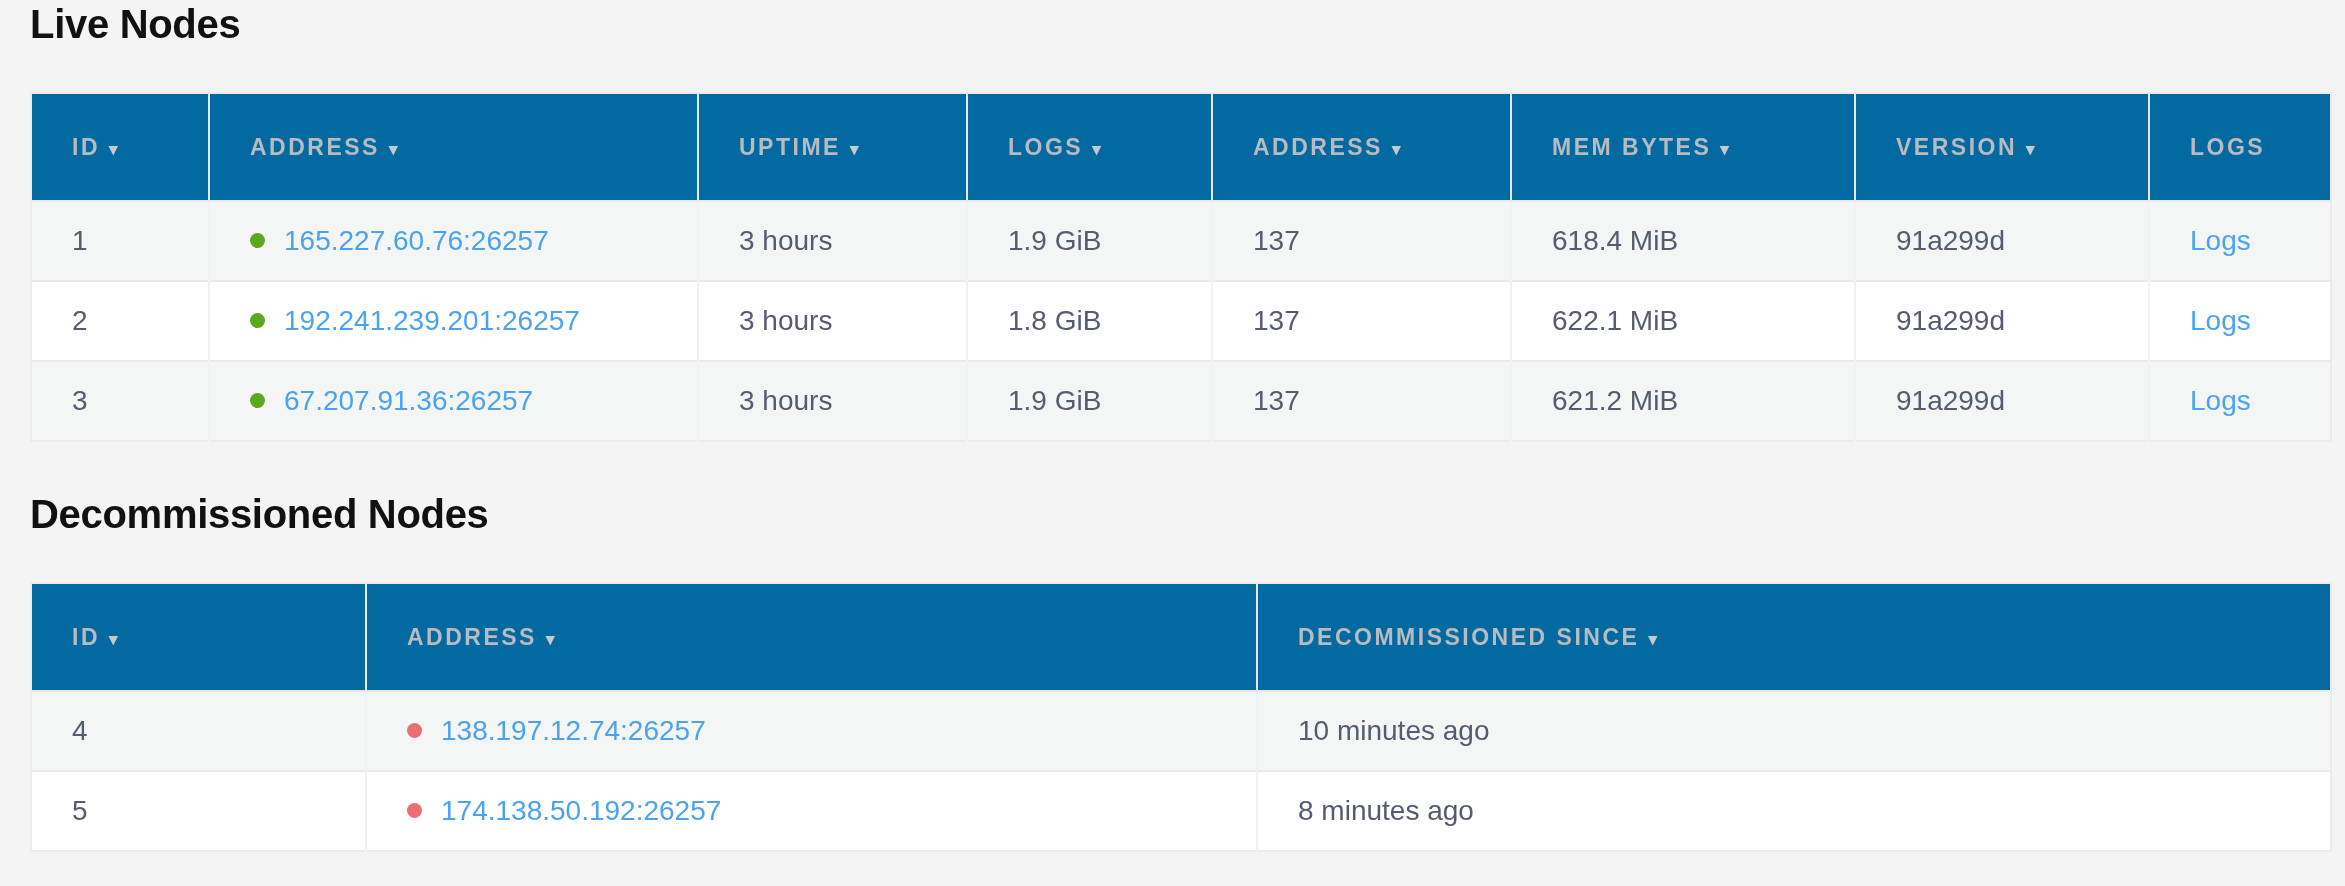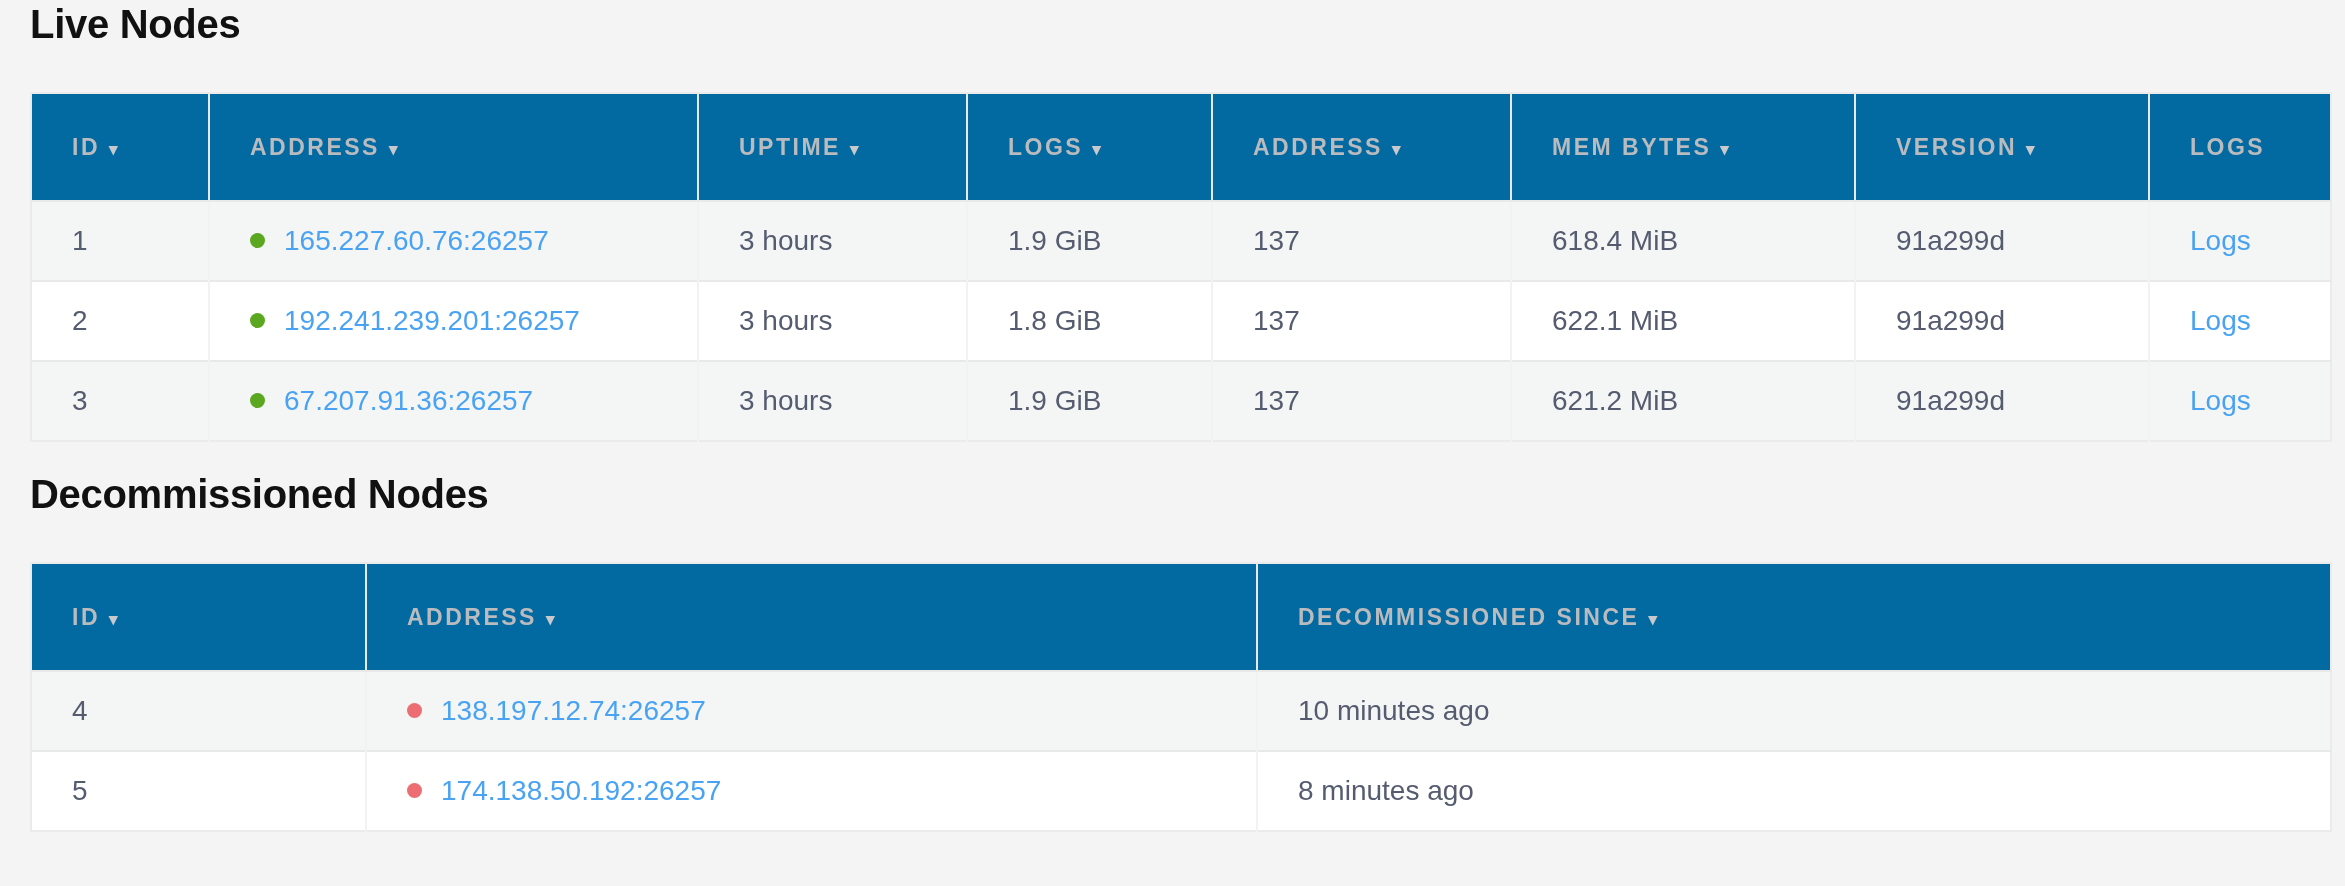--- a/index.html
+++ b/index.html
@@ -12,21 +12,21 @@
   .page { padding: 0 15px 0 30px; }
 
   h1.section-title {
     margin: 0 0 44px 0;
     font-size: 40px;
     line-height: 48px;
     font-weight: 700;
     letter-spacing: -0.3px;
     color: #111111;
   }
-  h1.section-title.second { margin-top: 28px; }
+  h1.section-title.second { margin-top: 48px; }
 
   table.nodes-table {
     width: 2300px;
     table-layout: fixed;
     border-collapse: collapse;
     background: #ffffff;
     border: 2px solid #ebebeb;
   }
   table.nodes-table thead th {
     height: 108px;

